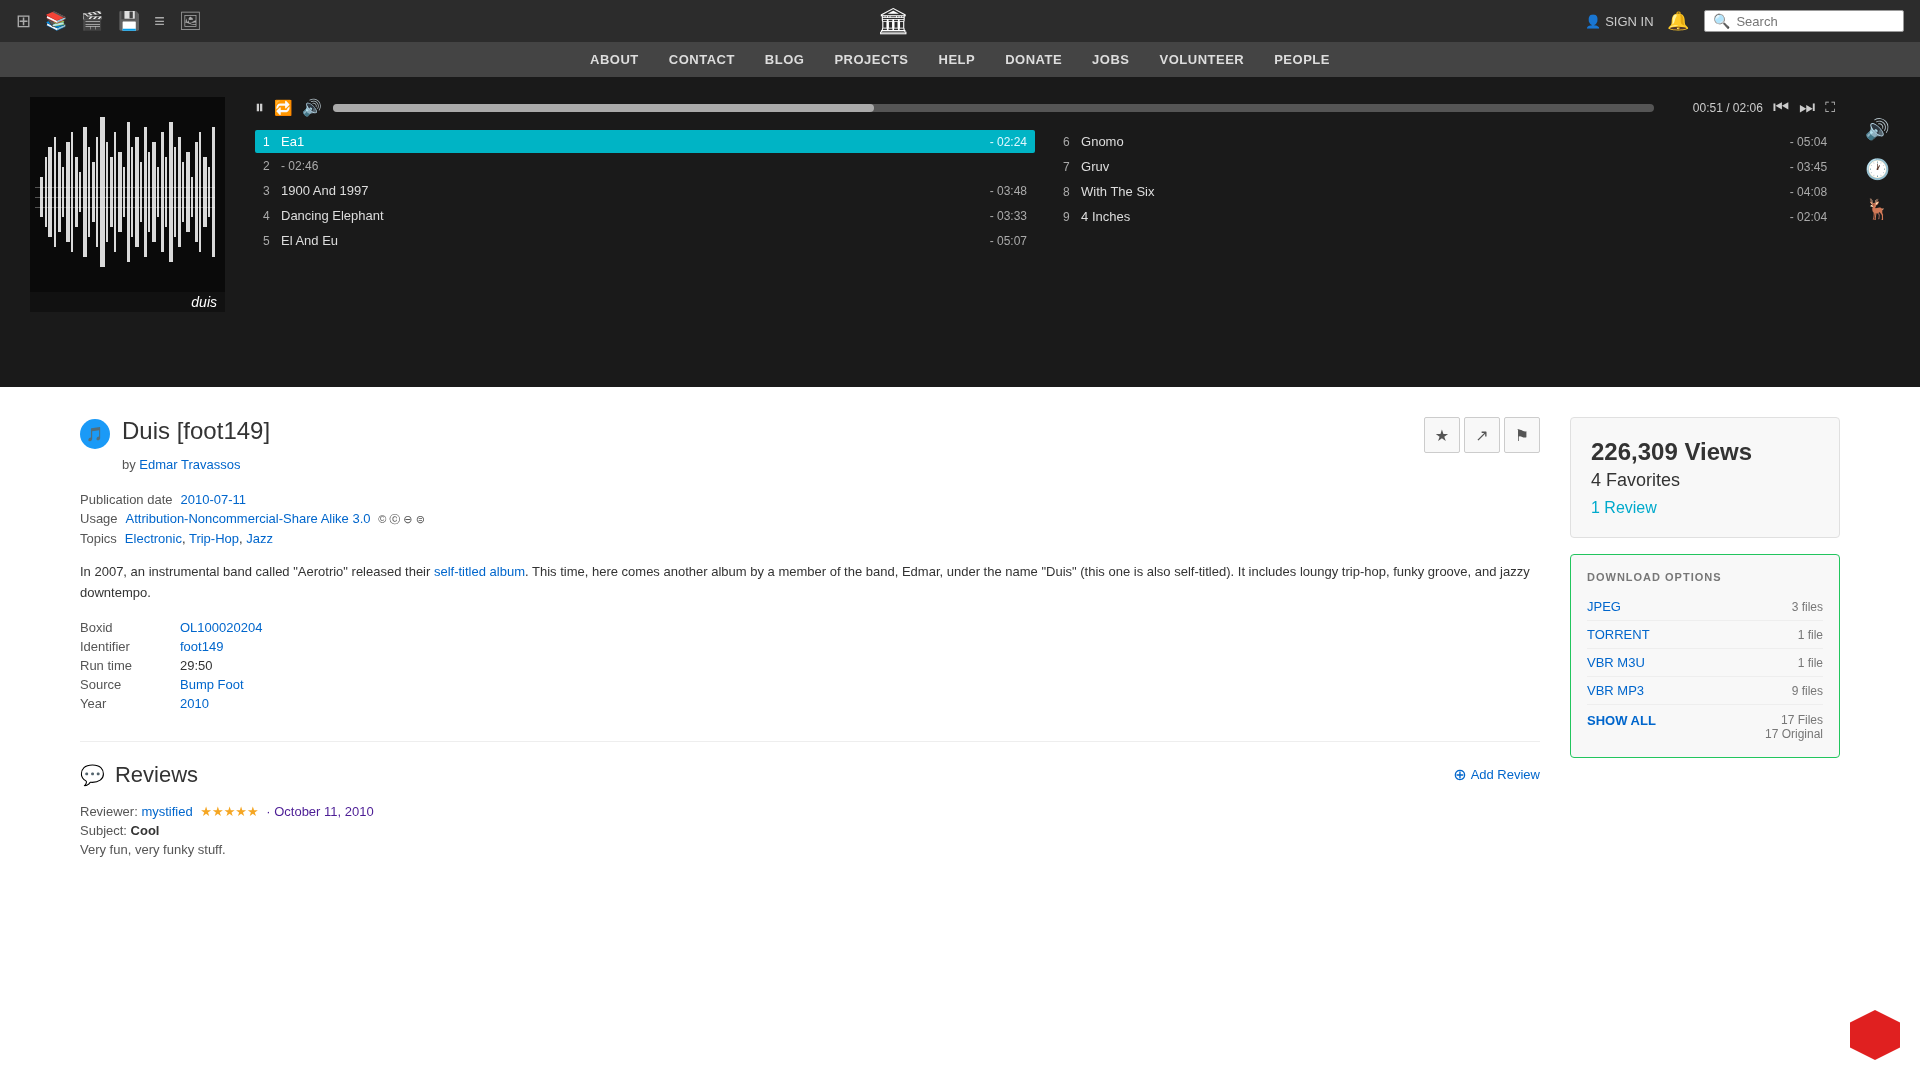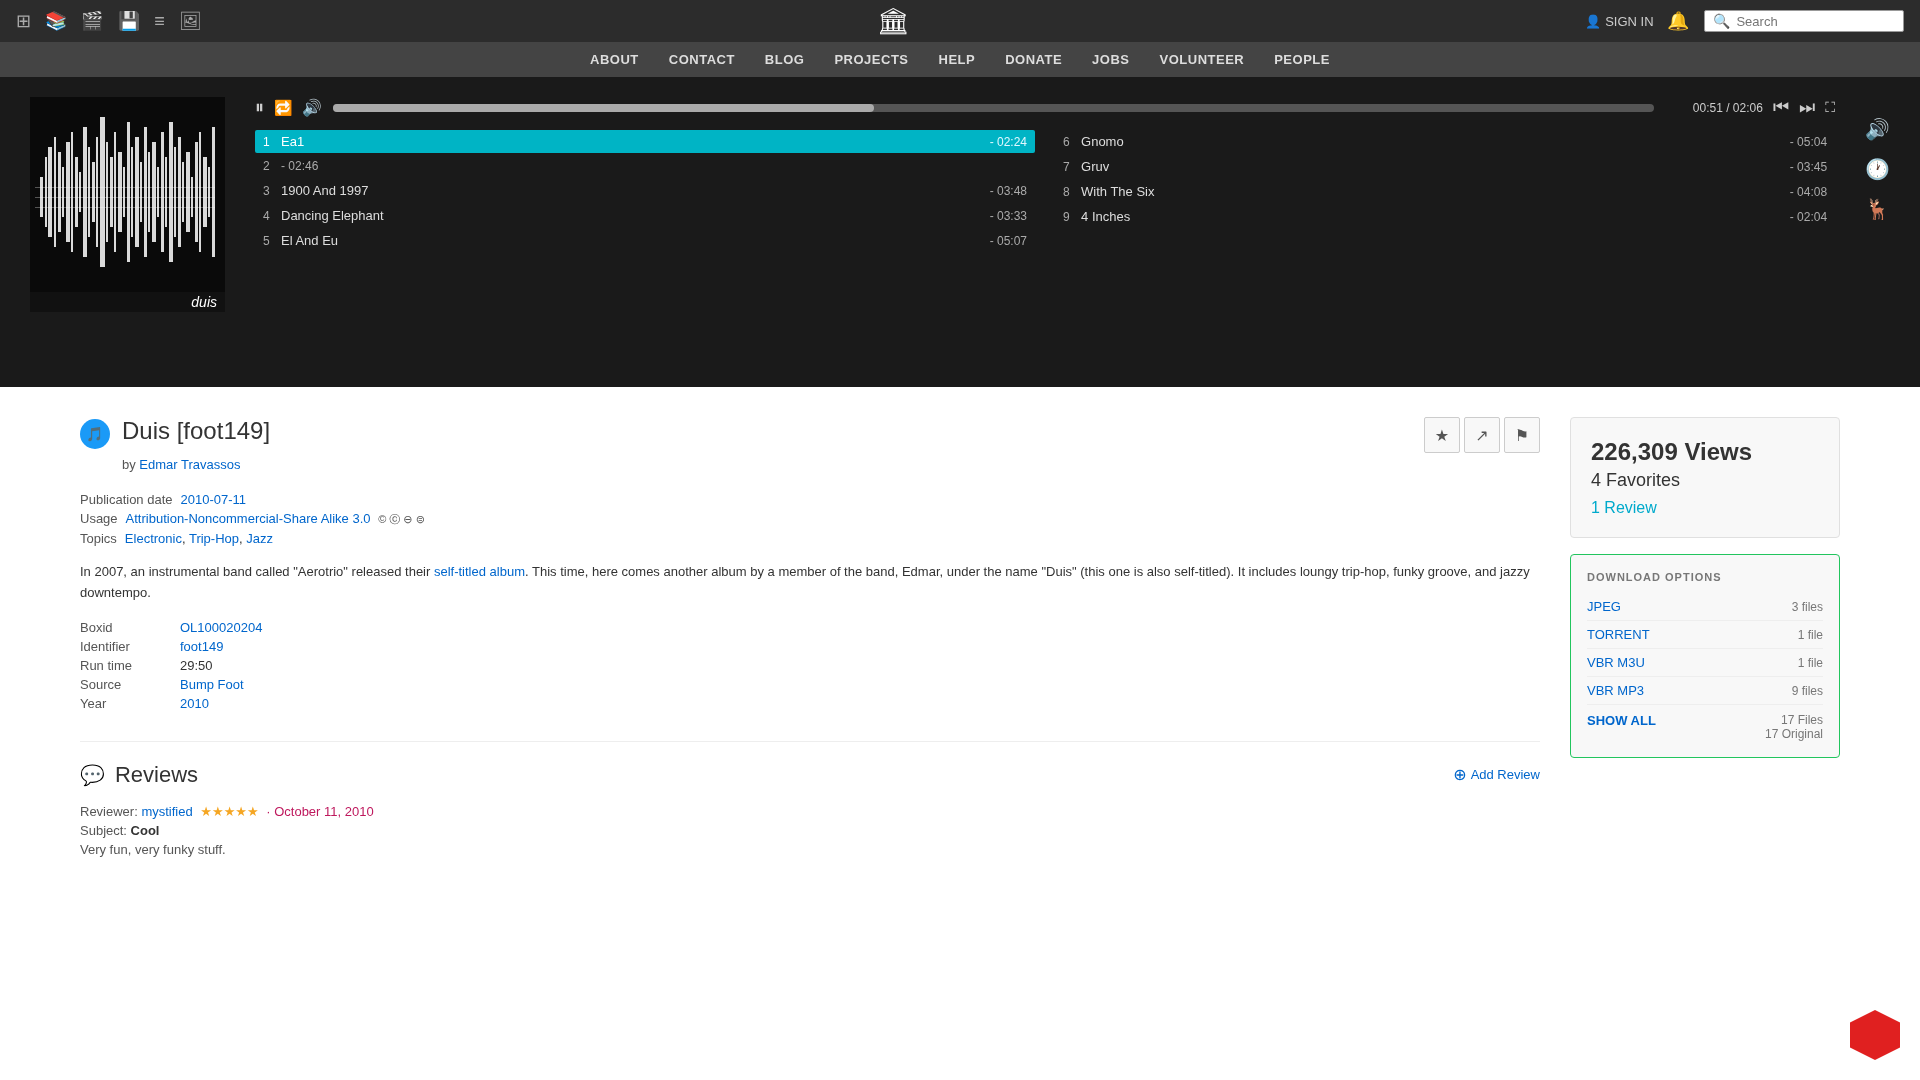--- a/index.html
+++ b/index.html
@@ -218,21 +218,21 @@
     .reviews-title { font-size: 22px; font-weight: normal; }
     .add-review-btn {
       display: flex; align-items: center; gap: 4px;
       color: #0066cc; font-size: 13px;
       background: none; border: none; cursor: pointer;
     }
 
     .review-item { font-size: 13px; color: #333; }
     .review-meta { margin-bottom: 4px; }
     .reviewer-name { color: #0066cc; text-decoration: none; }
-    .review-date { color: #be185d; }
+    .review-date { color: #4c1d95; }
     .review-subject { font-weight: bold; margin-bottom: 4px; }
     .review-text { color: #555; }
 
     
     .stats-box {
       background: #f8f8f8;
       border: 1px solid #e0e0e0;
       border-radius: 4px;
       padding: 20px;
       margin-bottom: 16px;

